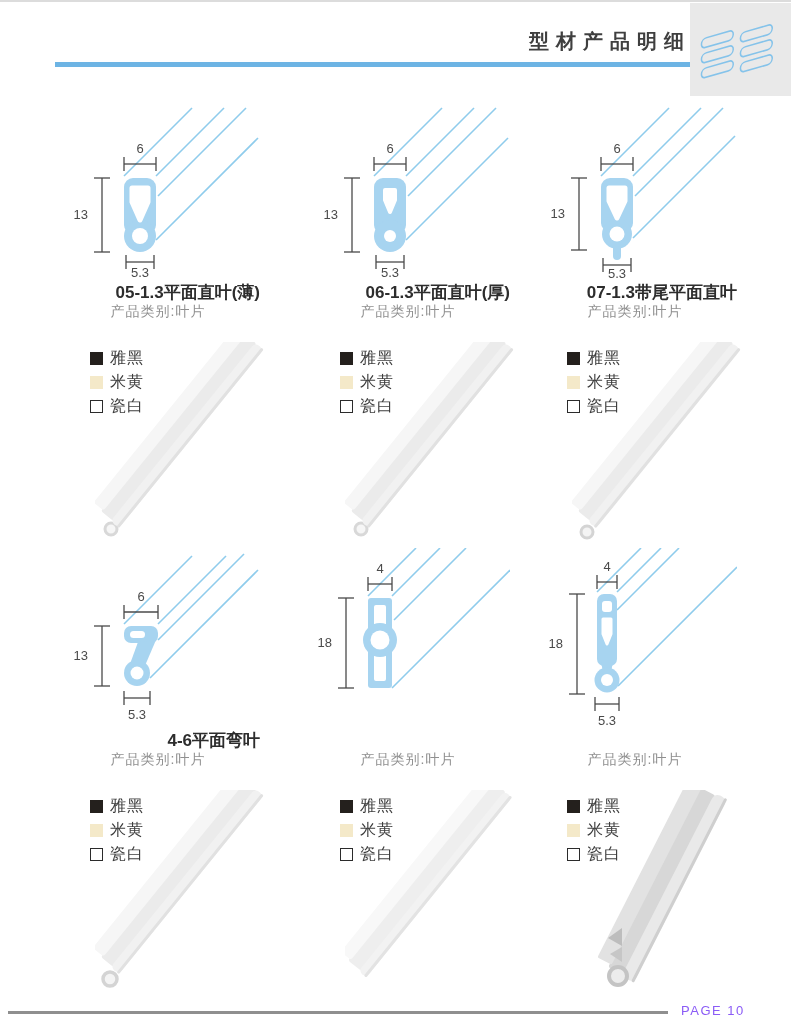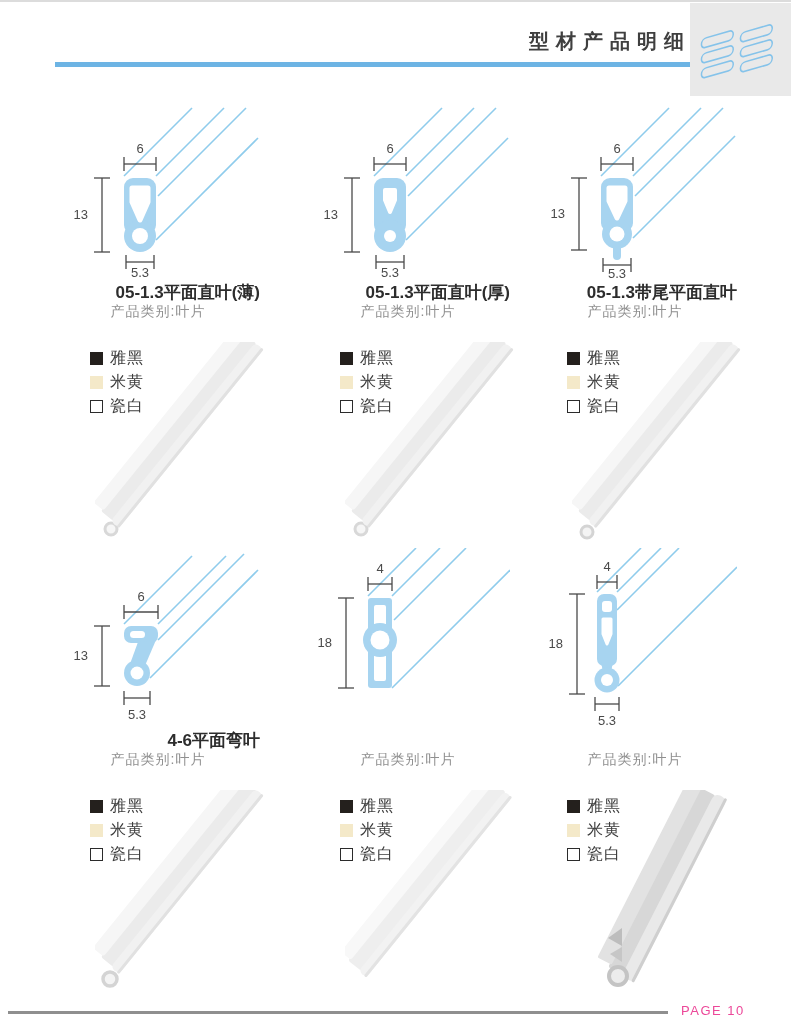--- a/index.html
+++ b/index.html
@@ -30,21 +30,21 @@
   .swrow{display:flex;align-items:center;height:24px;}
   .sw{width:13px;height:13px;margin-right:7px;box-sizing:border-box;flex:0 0 auto;}
   .sw.dark{background:#24201d;}
   .sw.beige{background:#f4e9c9;}
   .sw.white{background:#ffffff;border:1.6px solid #2b2b2b;}
   .swlabel{font-size:16px;color:#3c3c3c;letter-spacing:1px;white-space:nowrap;}
   .render{position:absolute;left:55px;top:242px;}
   .dimtxt{font-size:13px;fill:#4a4a4a;font-family:"Liberation Sans","DejaVu Sans",sans-serif;}
   .footer-rule{position:absolute;left:8px;top:1011px;width:660px;height:3px;background:#8f8f8f;}
   .page-num{
-    position:absolute;left:681px;top:1003px;font-size:13px;color:#ec4899;
+    position:absolute;left:681px;top:1003px;font-size:13px;color:#8b5cf6;
     letter-spacing:1.5px;white-space:nowrap;
   }
 </style>
 </head>
 <body>
 
 <div class="topline"></div>
 
 <div class="header-title">型材产品明细</div>
 <div class="header-rule"></div>
@@ -152,21 +152,21 @@
         <line x1="54" y1="78" x2="70" y2="78"></line>
         <line x1="54" y1="152" x2="70" y2="152"></line>
       <line x1="86" y1="162" x2="114" y2="162"></line>
         <line x1="86" y1="155" x2="86" y2="169"></line>
         <line x1="114" y1="155" x2="114" y2="169"></line>
     </g>
     <text class="dimtxt" x="100" y="53" text-anchor="middle">6</text>
     <text class="dimtxt" x="48" y="119" text-anchor="end">13</text>
     <text class="dimtxt" x="100" y="177" text-anchor="middle">5.3</text>
   </svg>
-  <div class="ptitle">05-1.3平面直叶(厚)</div>
+  <div class="ptitle">06-1.3平面直叶(厚)</div>
   <div class="pcat">产品类别:叶片</div>
   <div class="swatches">
     <div class="swrow">
         <span class="sw dark"></span>
         <span class="swlabel">雅黑</span>
       </div>
     <div class="swrow">
         <span class="sw beige"></span>
         <span class="swlabel">米黄</span>
       </div>
@@ -210,21 +210,21 @@
         <line x1="54" y1="78" x2="70" y2="78"></line>
         <line x1="54" y1="150" x2="70" y2="150"></line>
       <line x1="86" y1="165" x2="114" y2="165"></line>
         <line x1="86" y1="158" x2="86" y2="172"></line>
         <line x1="114" y1="158" x2="114" y2="172"></line>
     </g>
     <text class="dimtxt" x="100" y="53" text-anchor="middle">6</text>
     <text class="dimtxt" x="48" y="118" text-anchor="end">13</text>
     <text class="dimtxt" x="100" y="178" text-anchor="middle">5.3</text>
   </svg>
-  <div class="ptitle">05-1.3带尾平面直叶</div>
+  <div class="ptitle">07-1.3带尾平面直叶</div>
   <div class="pcat">产品类别:叶片</div>
   <div class="swatches">
     <div class="swrow">
         <span class="sw dark"></span>
         <span class="swlabel">雅黑</span>
       </div>
     <div class="swrow">
         <span class="sw beige"></span>
         <span class="swlabel">米黄</span>
       </div>

